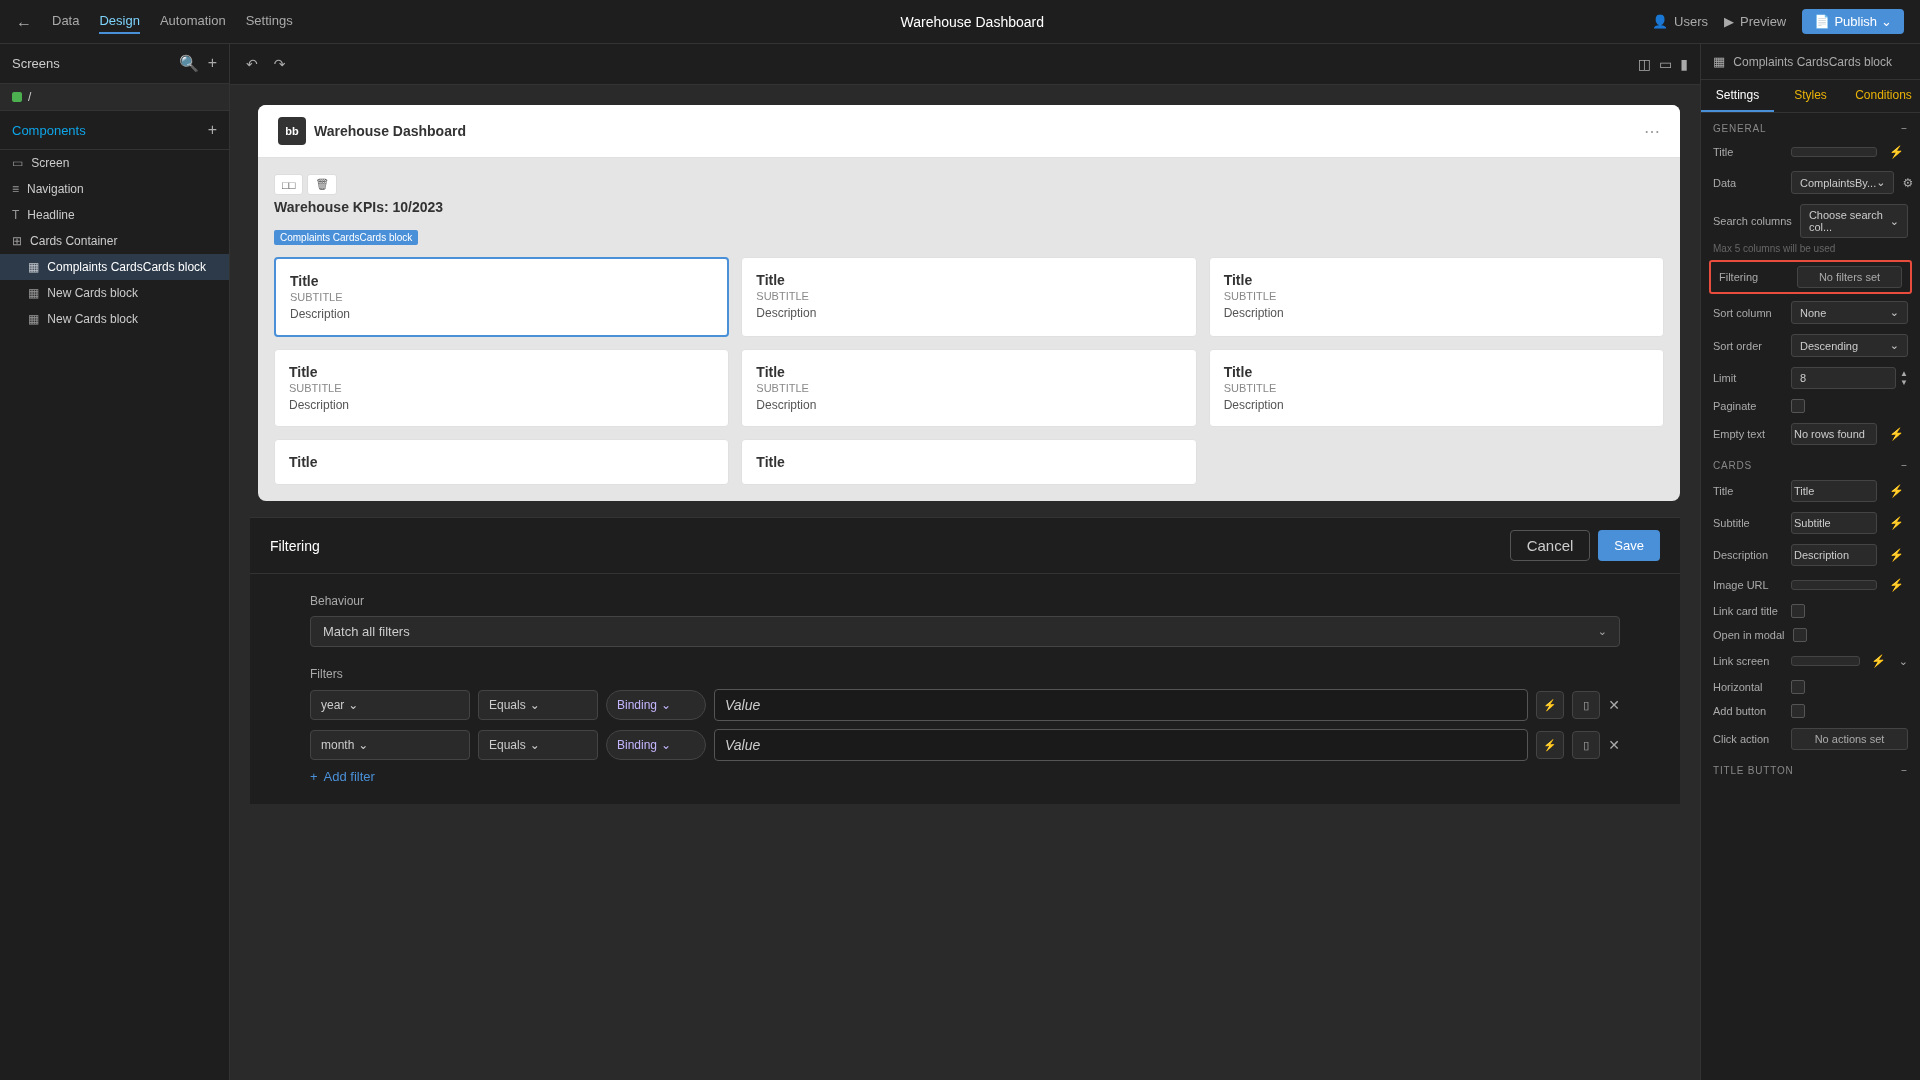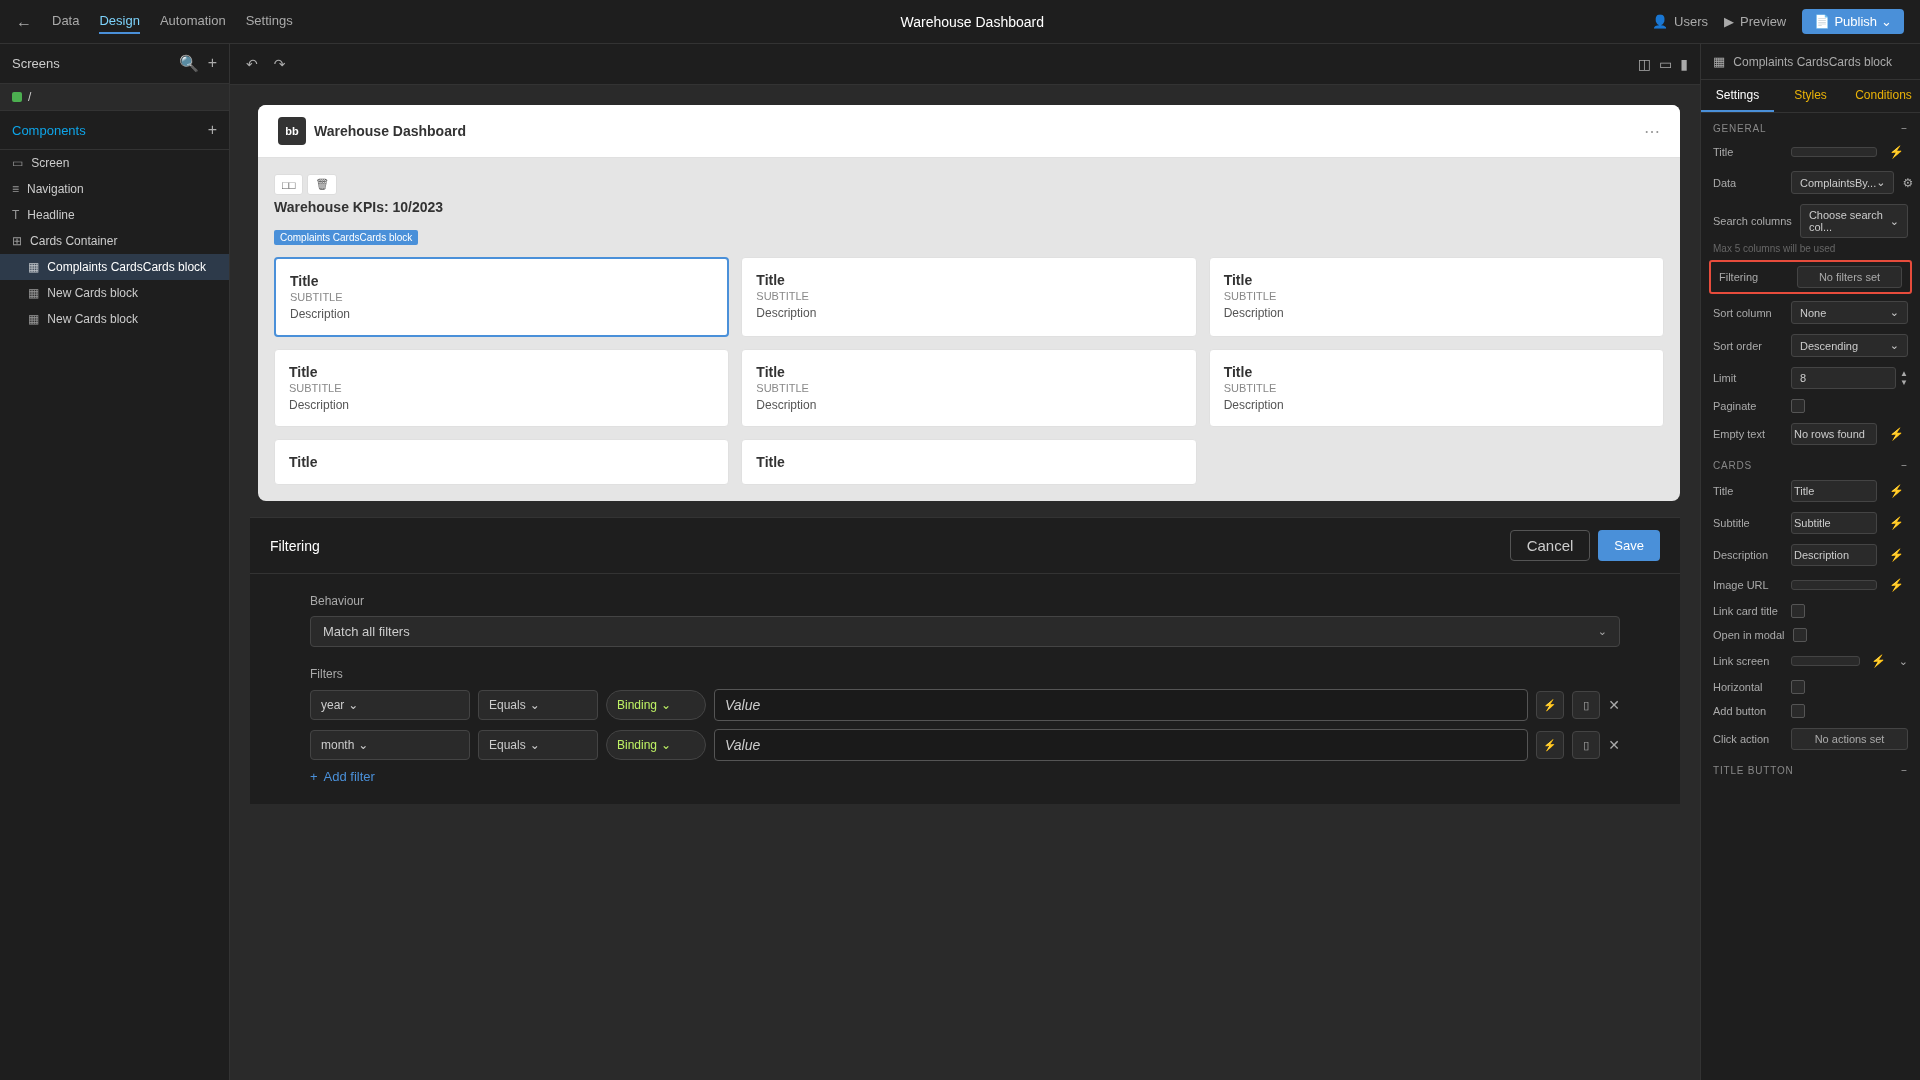--- a/index.html
+++ b/index.html
@@ -230,21 +230,21 @@
       min-width: 160px;
     }
     .filter-select-sm {
       min-width: 120px;
     }
     .filter-binding {
       background: #2a2a2a;
       border: 1px solid #444;
       border-radius: 15px;
       padding: 7px 10px;
-      color: #bef264;
+      color: #c4b5fd;
       font-size: 12px;
       display: flex;
       align-items: center;
       gap: 4px;
       cursor: pointer;
       min-width: 100px;
     }
     .filter-value {
       background: #1a1a1a;
       border: 1px solid #555;

